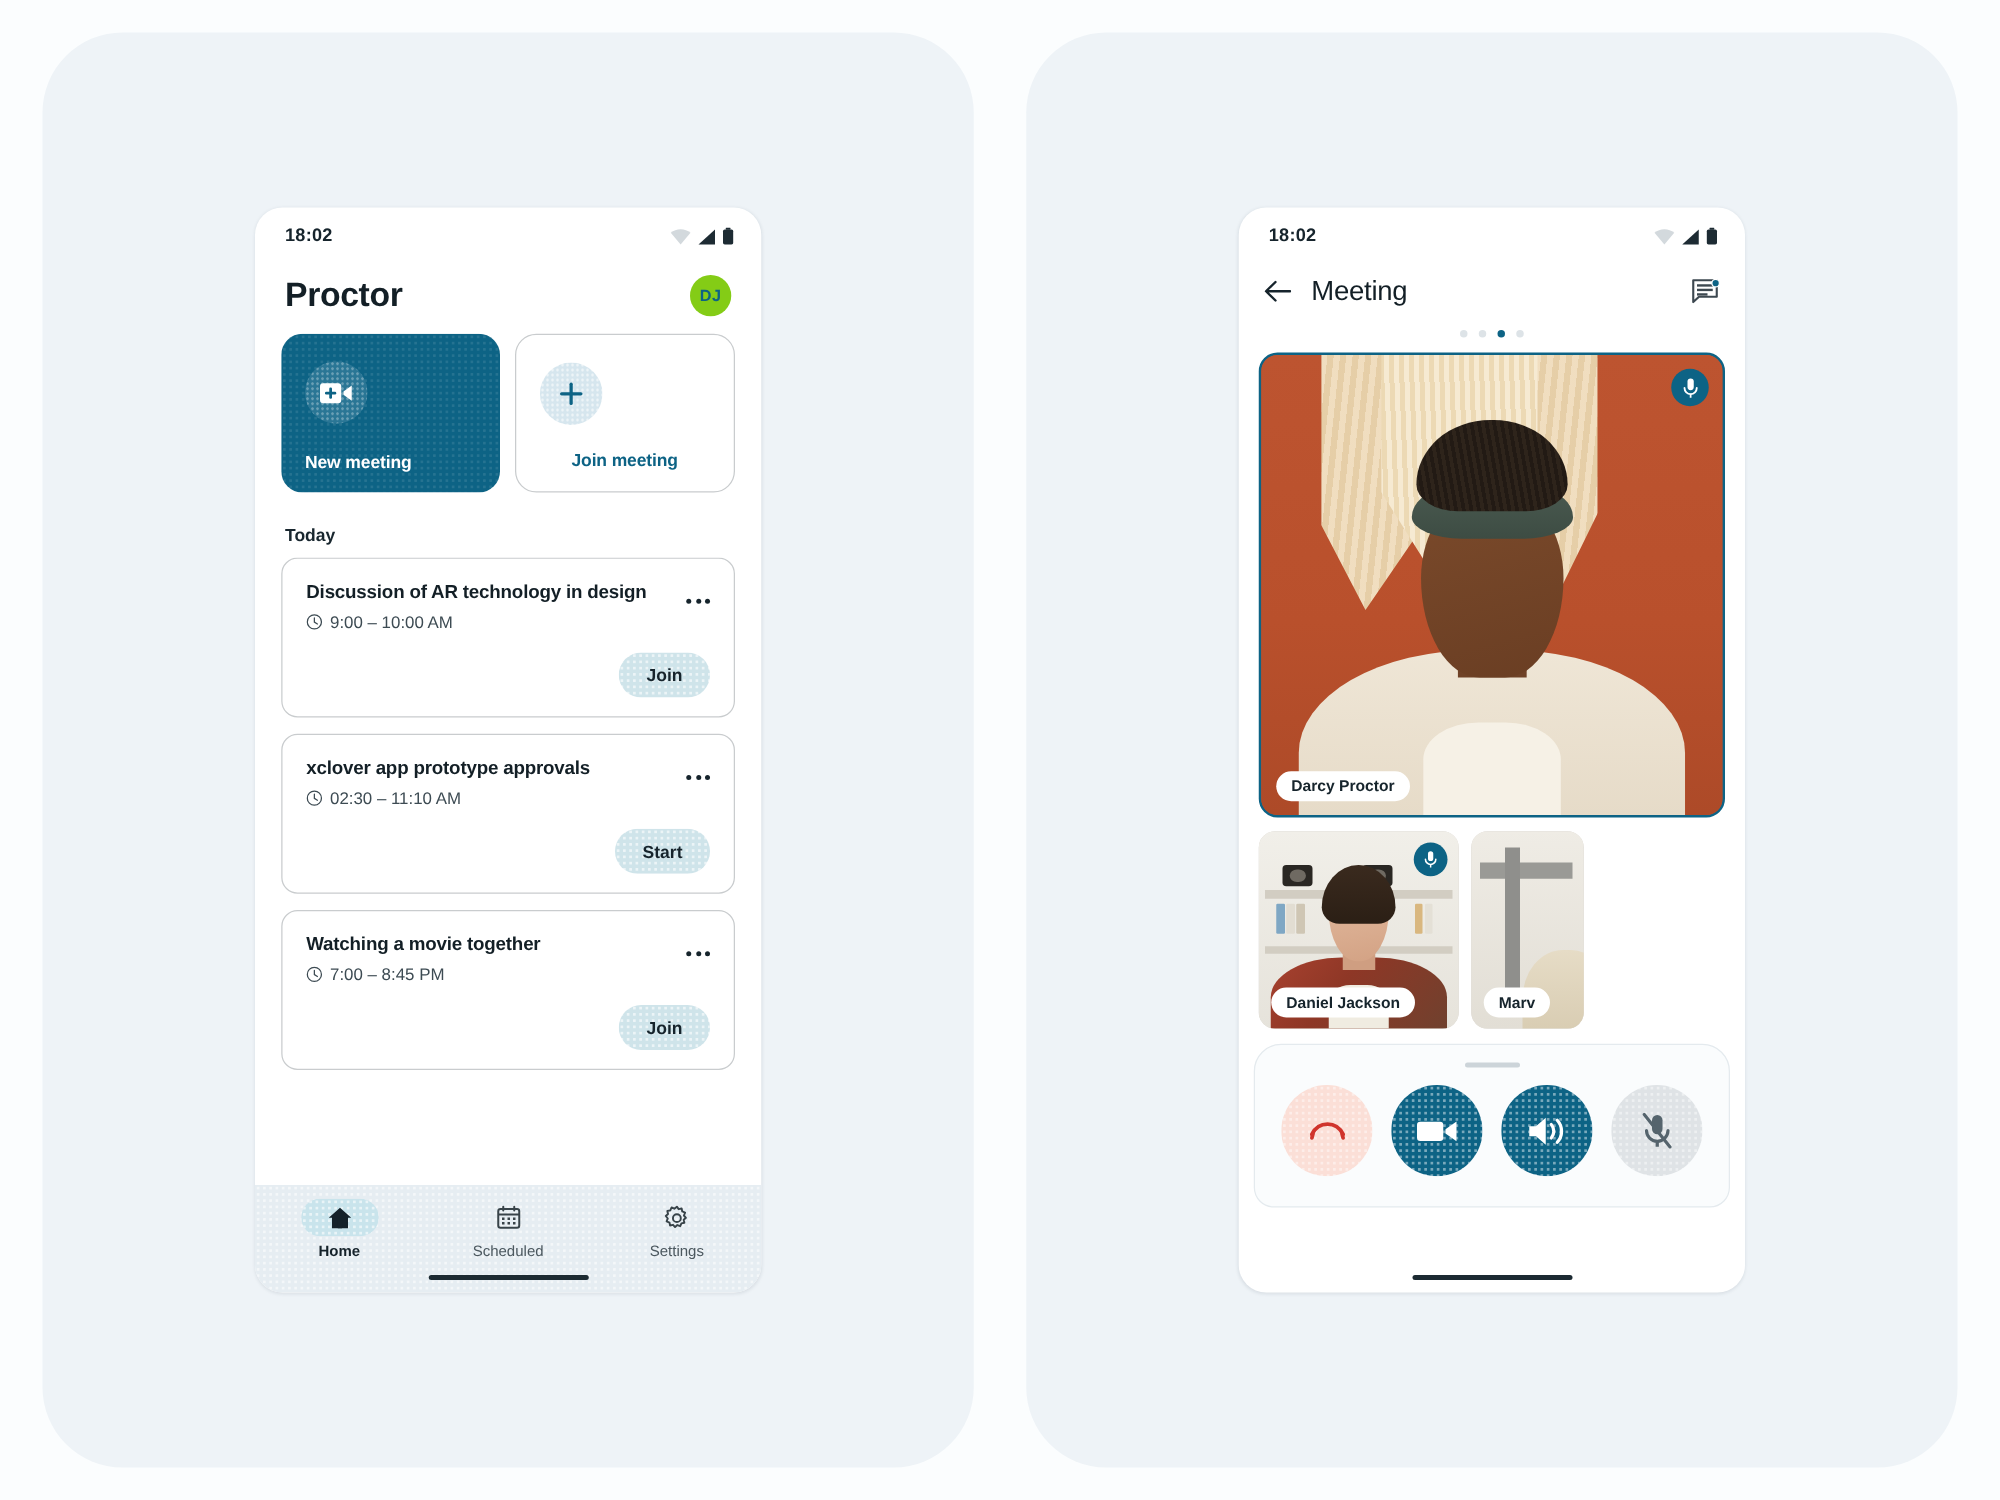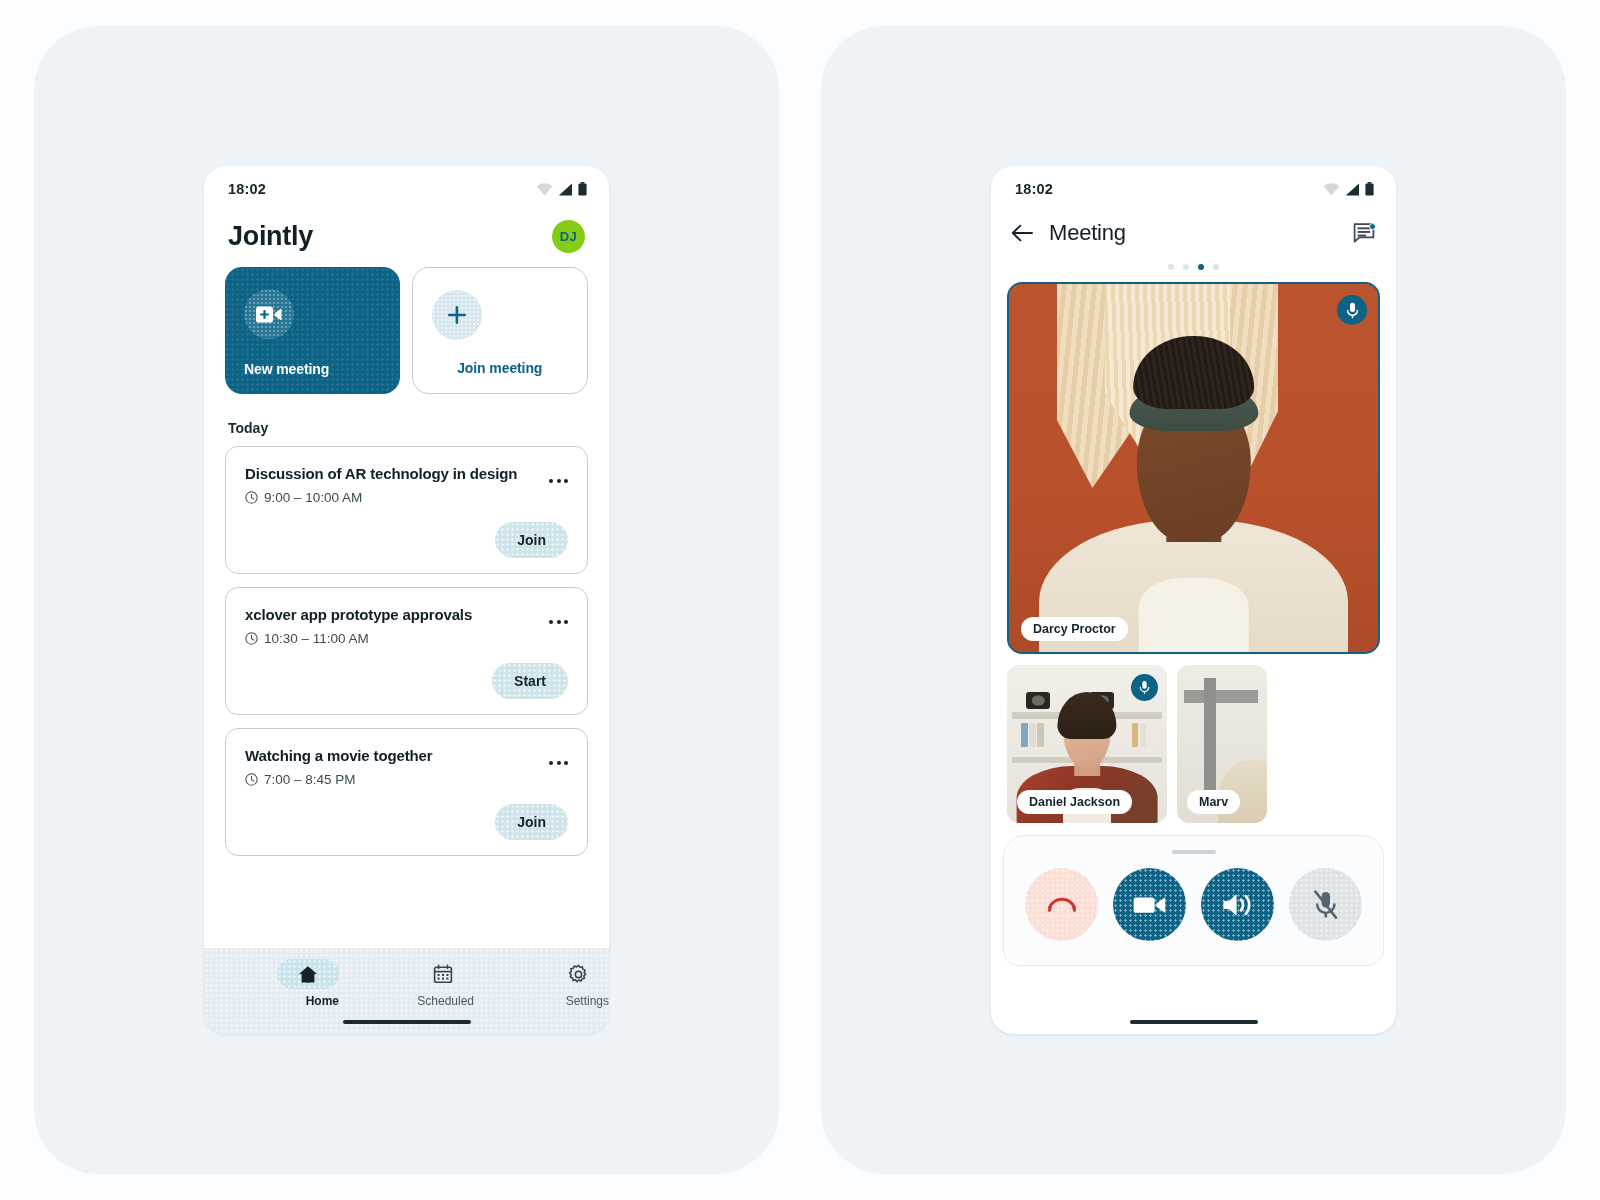--- a/index.html
+++ b/index.html
@@ -217,21 +217,21 @@
     background-image: radial-gradient(rgba(255,255,255,.55) 1px, transparent 1.2px);
     background-size: 5px 5px;
     display: flex;
     align-items: flex-start;
     padding-top: 11px;
   }
   .nav-item {
     flex: 1 1 0;
     display: flex;
     flex-direction: column;
-    align-items: flex-end;
+    align-items: center;
     gap: 5px;
     cursor: pointer;
   }
   .nav-pill {
     width: 62px; height: 30px;
     border-radius: 16px;
     display: flex; align-items: center; justify-content: center;
   }
   .nav-item.active .nav-pill {
     background: #c9e4ec;
@@ -550,21 +550,21 @@
               <path d="M14 0.5v12H0.8z" fill="#1d2b33"></path>
             </svg>
           <svg class="ic-batt" width="9" height="14" viewBox="0 0 9 14">
               <rect x="2.6" y="0" width="3.8" height="1.7" rx=".5" fill="#1d2b33"></rect>
               <rect x="0.4" y="1.6" width="8.2" height="12" rx="1.4" fill="#1d2b33"></rect>
             </svg>
         </div>
       </div>
 
       <div class="app-header">
-        <div class="app-title">Jointly</div>
+        <div class="app-title">Proctor</div>
         <div class="avatar">DJ</div>
       </div>
 
       <div class="action-row">
         <div class="action-card card-new">
           <div class="card-badge badge-new">
             <svg width="26" height="19" viewBox="0 0 26 19">
                 <rect x="0" y="1.5" width="17" height="16" rx="2.6" fill="#ffffff"></rect>
                 <path d="M18.8 8.2 25.4 3.4v12.2l-6.6-4.8z" fill="#ffffff"></path>
                 <rect x="7.4" y="5" width="2.2" height="9" rx="1" fill="#0d6385"></rect>
@@ -616,21 +616,21 @@
                 <i></i>
                 <i></i>
                 <i></i>
               </div>
           </div>
           <div class="mc-time">
             <svg width="13" height="13" viewBox="0 0 14 14">
                 <circle cx="7" cy="7" r="6.1" fill="none" stroke="#3d4b53" stroke-width="1.1"></circle>
                 <path d="M7 3.6V7.2l2.6 1.6" fill="none" stroke="#3d4b53" stroke-width="1.1" stroke-linecap="round"></path>
               </svg>
-            <span>10:30 – 11:00 AM</span>
+            <span>02:30 – 11:10 AM</span>
           </div>
           <div class="mc-actions">
             <button class="pill-btn">Start</button>
           </div>
         </div>
 
         <div class="meeting-card">
           <div class="mc-top">
             <div class="mc-title">Watching a movie together</div>
             <div class="mc-more">

